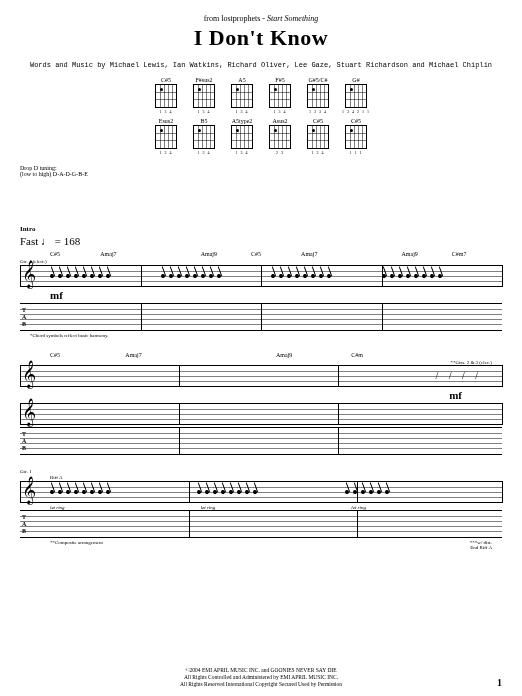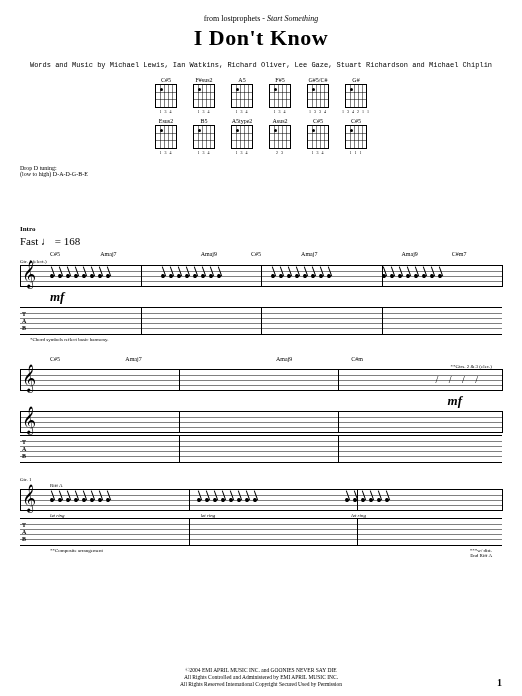--- a/index.html
+++ b/index.html
@@ -88,21 +88,21 @@
       linear-gradient(#000,#000) 0 40%/100% 0.5px no-repeat,
       linear-gradient(#000,#000) 0 60%/100% 0.5px no-repeat,
       linear-gradient(#000,#000) 0 80%/100% 0.5px no-repeat;
     position: relative;
     margin-bottom: 2px;
   }
   .tab-label {
     position: absolute; left: 2px; top: 3px; font-size: 6px; font-weight: bold;
     display: flex; flex-direction: column; line-height: 7px;
   }
-  .dyn { font-size: 13px; font-style: italic; font-weight: bold; margin: 2px 0 2px 30px; }
+  .dyn { font-size: 11px; font-weight: bold; margin: 2px 0 2px 30px; }
   .footnote { font-size: 5px; margin-top: 2px; margin-left: 10px; }
 
   .notes-fill {
     position: absolute; left: 30px; right: 10px; top: 0; bottom: 0;
     display: flex; align-items: center;
   }
   .note-run { flex:1; display:flex; gap:4px; }
   .nh { width: 4px; height: 4px; background: #000; border-radius: 50% 50% 50% 50%/60% 60% 40% 40%; transform: rotate(-20deg); position: relative; }
   .nh::after { content:''; position:absolute; right:-0.5px; bottom:1px; width:0.5px; height:10px; background:#000; }
 

